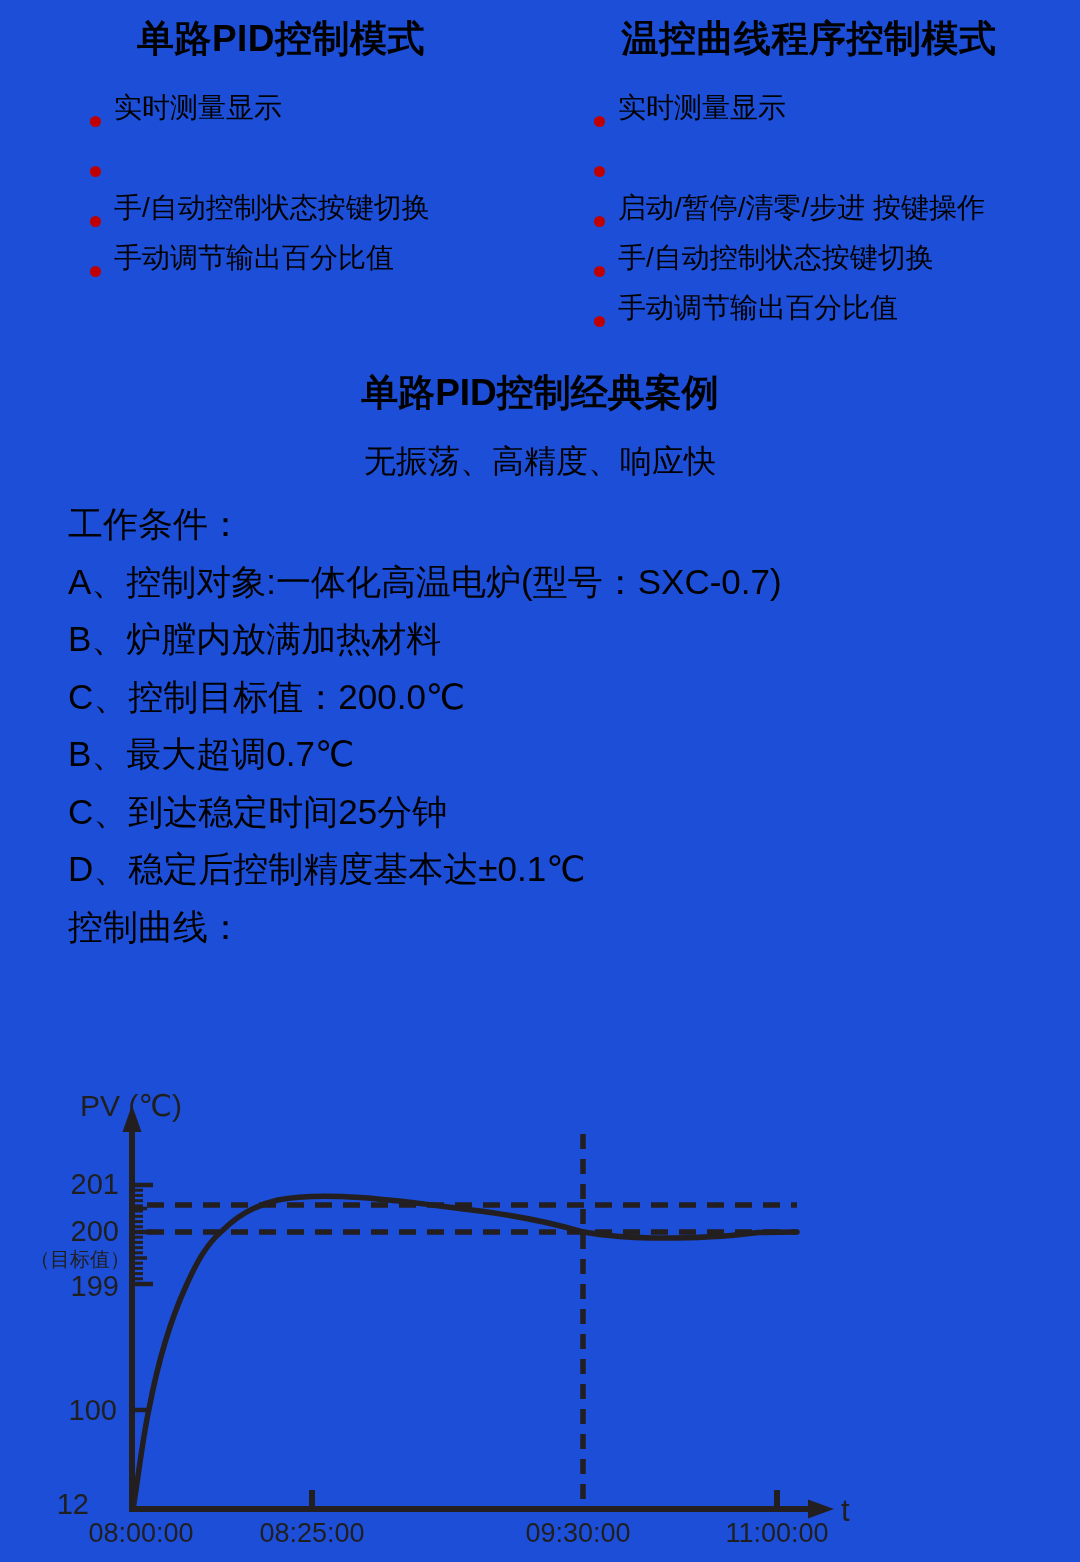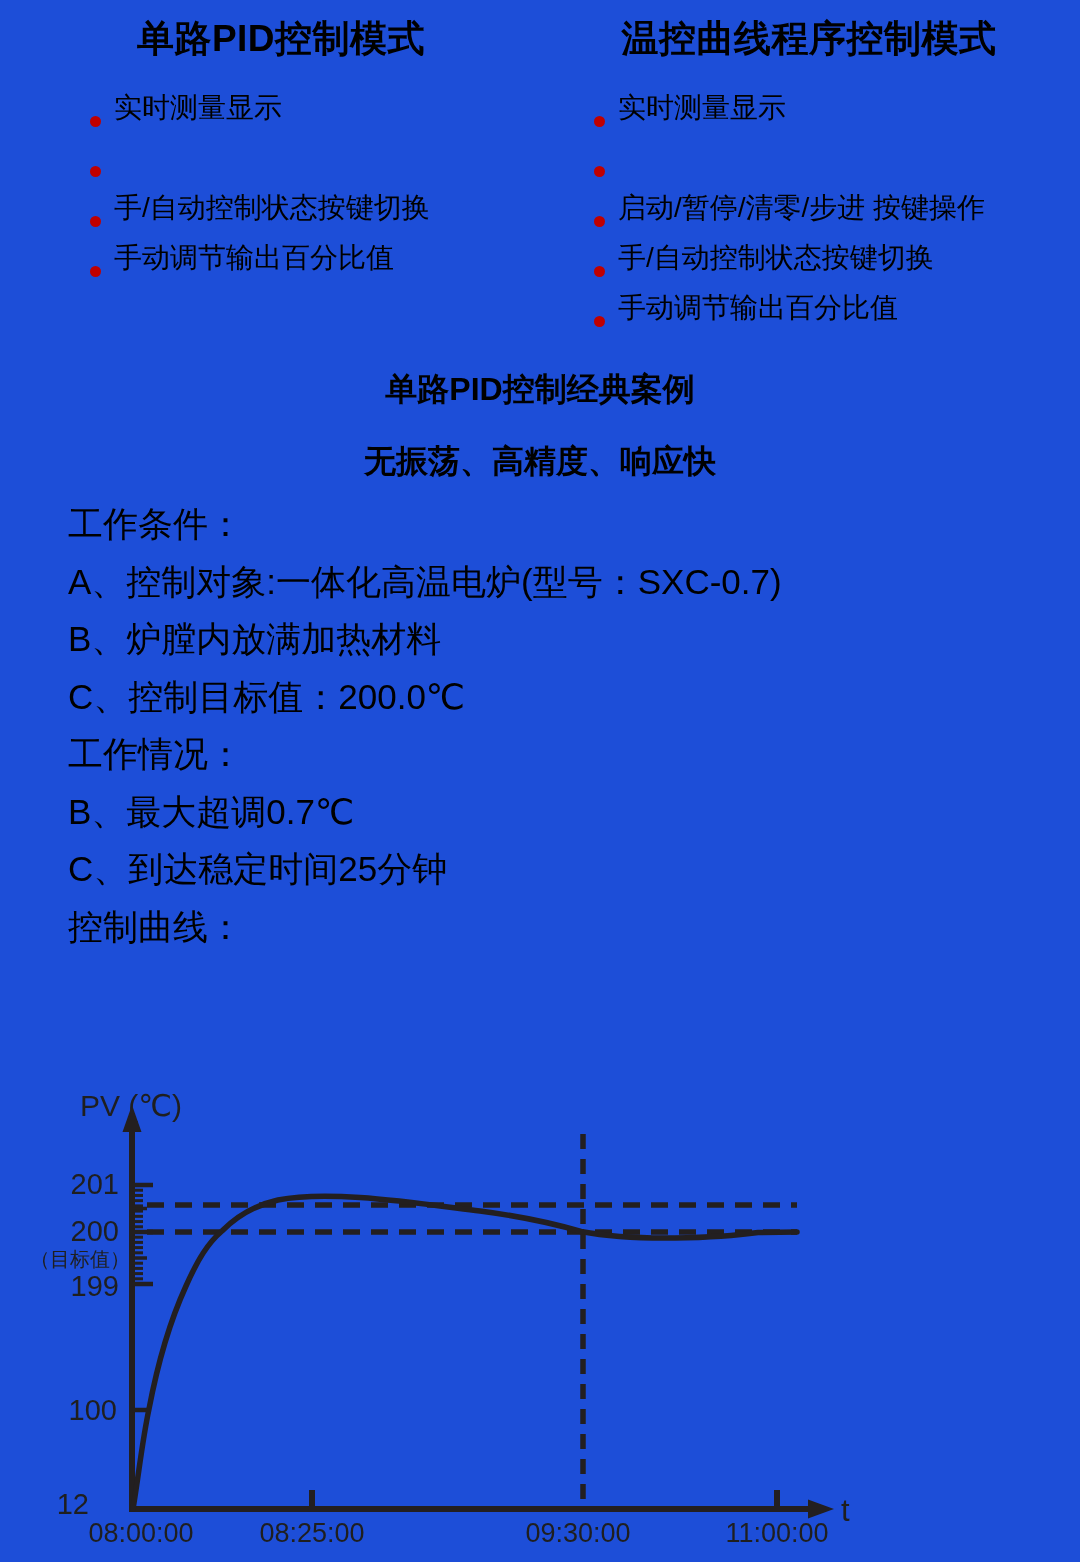--- a/index.html
+++ b/index.html
@@ -10,23 +10,23 @@
   }
   .col { position:absolute; top:14px; }
   .col-left  { left:84px;  width:394px; }
   .col-right { left:588px; width:442px; }
   .col-title { margin:0 0 13px 0; font-size:37px; font-weight:700; text-align:center; letter-spacing:0.5px; }
   .bullets { list-style:none; margin:0; padding:0 0 0 6px; }
   .bullets li { height:50px; display:flex; align-items:flex-end; font-size:28px; }
   .dot { width:11px; height:11px; border-radius:50%; background:#c00000; margin-right:13px; flex:none; }
 
   .case-title { position:absolute; top:368px; left:0; width:100%; margin:0;
-    text-align:center; font-size:32px; font-weight:700; }
+    text-align:center; font-size:37px; font-weight:700; }
   .case-subtitle { position:absolute; top:440px; left:0; width:100%; margin:0;
-    text-align:center; font-size:32px; font-weight:700; }
+    text-align:center; font-size:32px; font-weight:400; }
 
   .body-lines { position:absolute; left:68px; top:496px; }
   .body-lines .line { height:57.5px; display:flex; align-items:center; font-size:35px; white-space:pre; }
 
   .chart { position:absolute; left:0; top:1080px; }
   .chart text { fill:#1f1f1f; font-family:"Liberation Sans","DejaVu Sans",sans-serif; }
 </style>
 </head>
 <body>
 
@@ -79,23 +79,23 @@
   </section>
 
   <h1 class="case-title">单路PID控制经典案例</h1>
   <div class="case-subtitle">无振荡、高精度、响应快</div>
 
   <div class="body-lines">
     <div class="line">工作条件：</div>
     <div class="line">A、控制对象:一体化高温电炉(型号：SXC-0.7)</div>
     <div class="line">B、炉膛内放满加热材料</div>
     <div class="line">C、控制目标值：200.0℃</div>
-    <div class="line">工作情况：</div>
     <div class="line">B、最大超调0.7℃</div>
     <div class="line">C、到达稳定时间25分钟</div>
+    <div class="line">D、稳定后控制精度基本达±0.1℃</div>
     <div class="line">控制曲线：</div>
   </div>
 
   <svg class="chart" width="1080" height="482" viewBox="0 0 1080 482">
 
     <text x="80" y="36" font-size="30" font-weight="500">PV (℃)</text>
     <polygon points="132,25 122.5,52 141.5,52" fill="#231f20"></polygon>
     <line x1="132" y1="46" x2="132" y2="430" stroke="#231f20" stroke-width="6"></line>
     <g>
         <line x1="132" x2="153" y1="105" y2="105" stroke="#231f20" stroke-width="4.5"></line>

